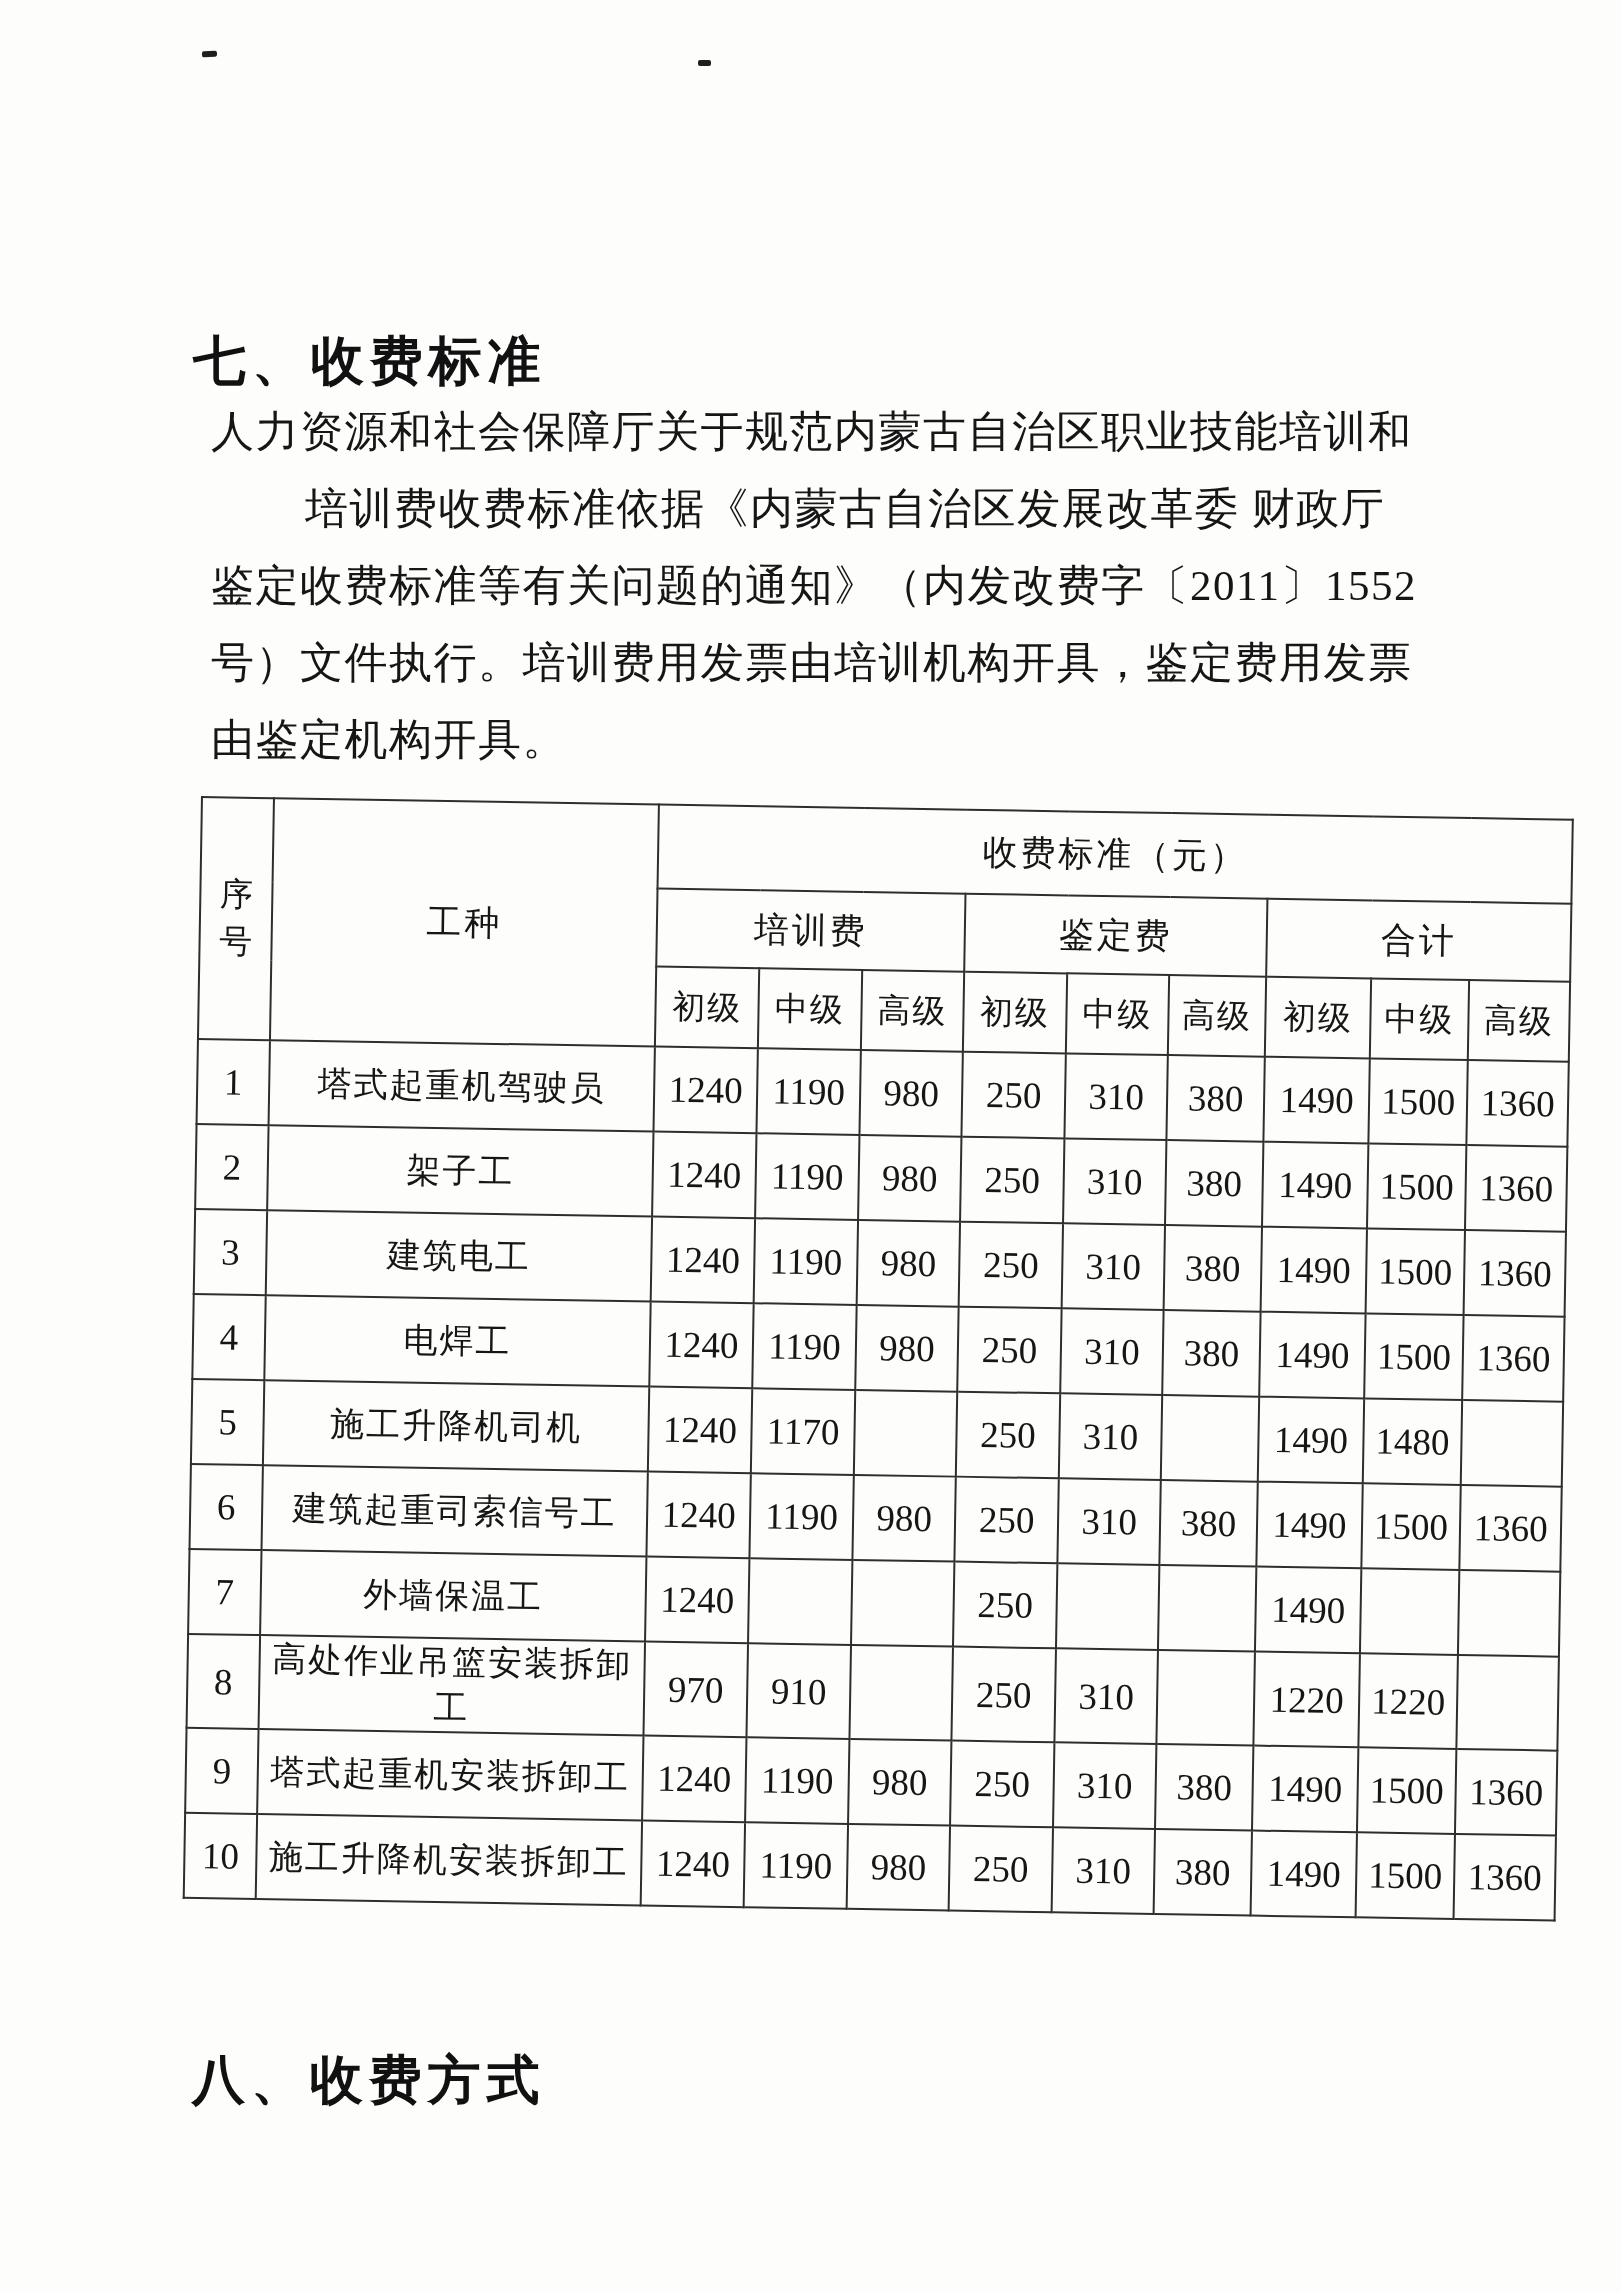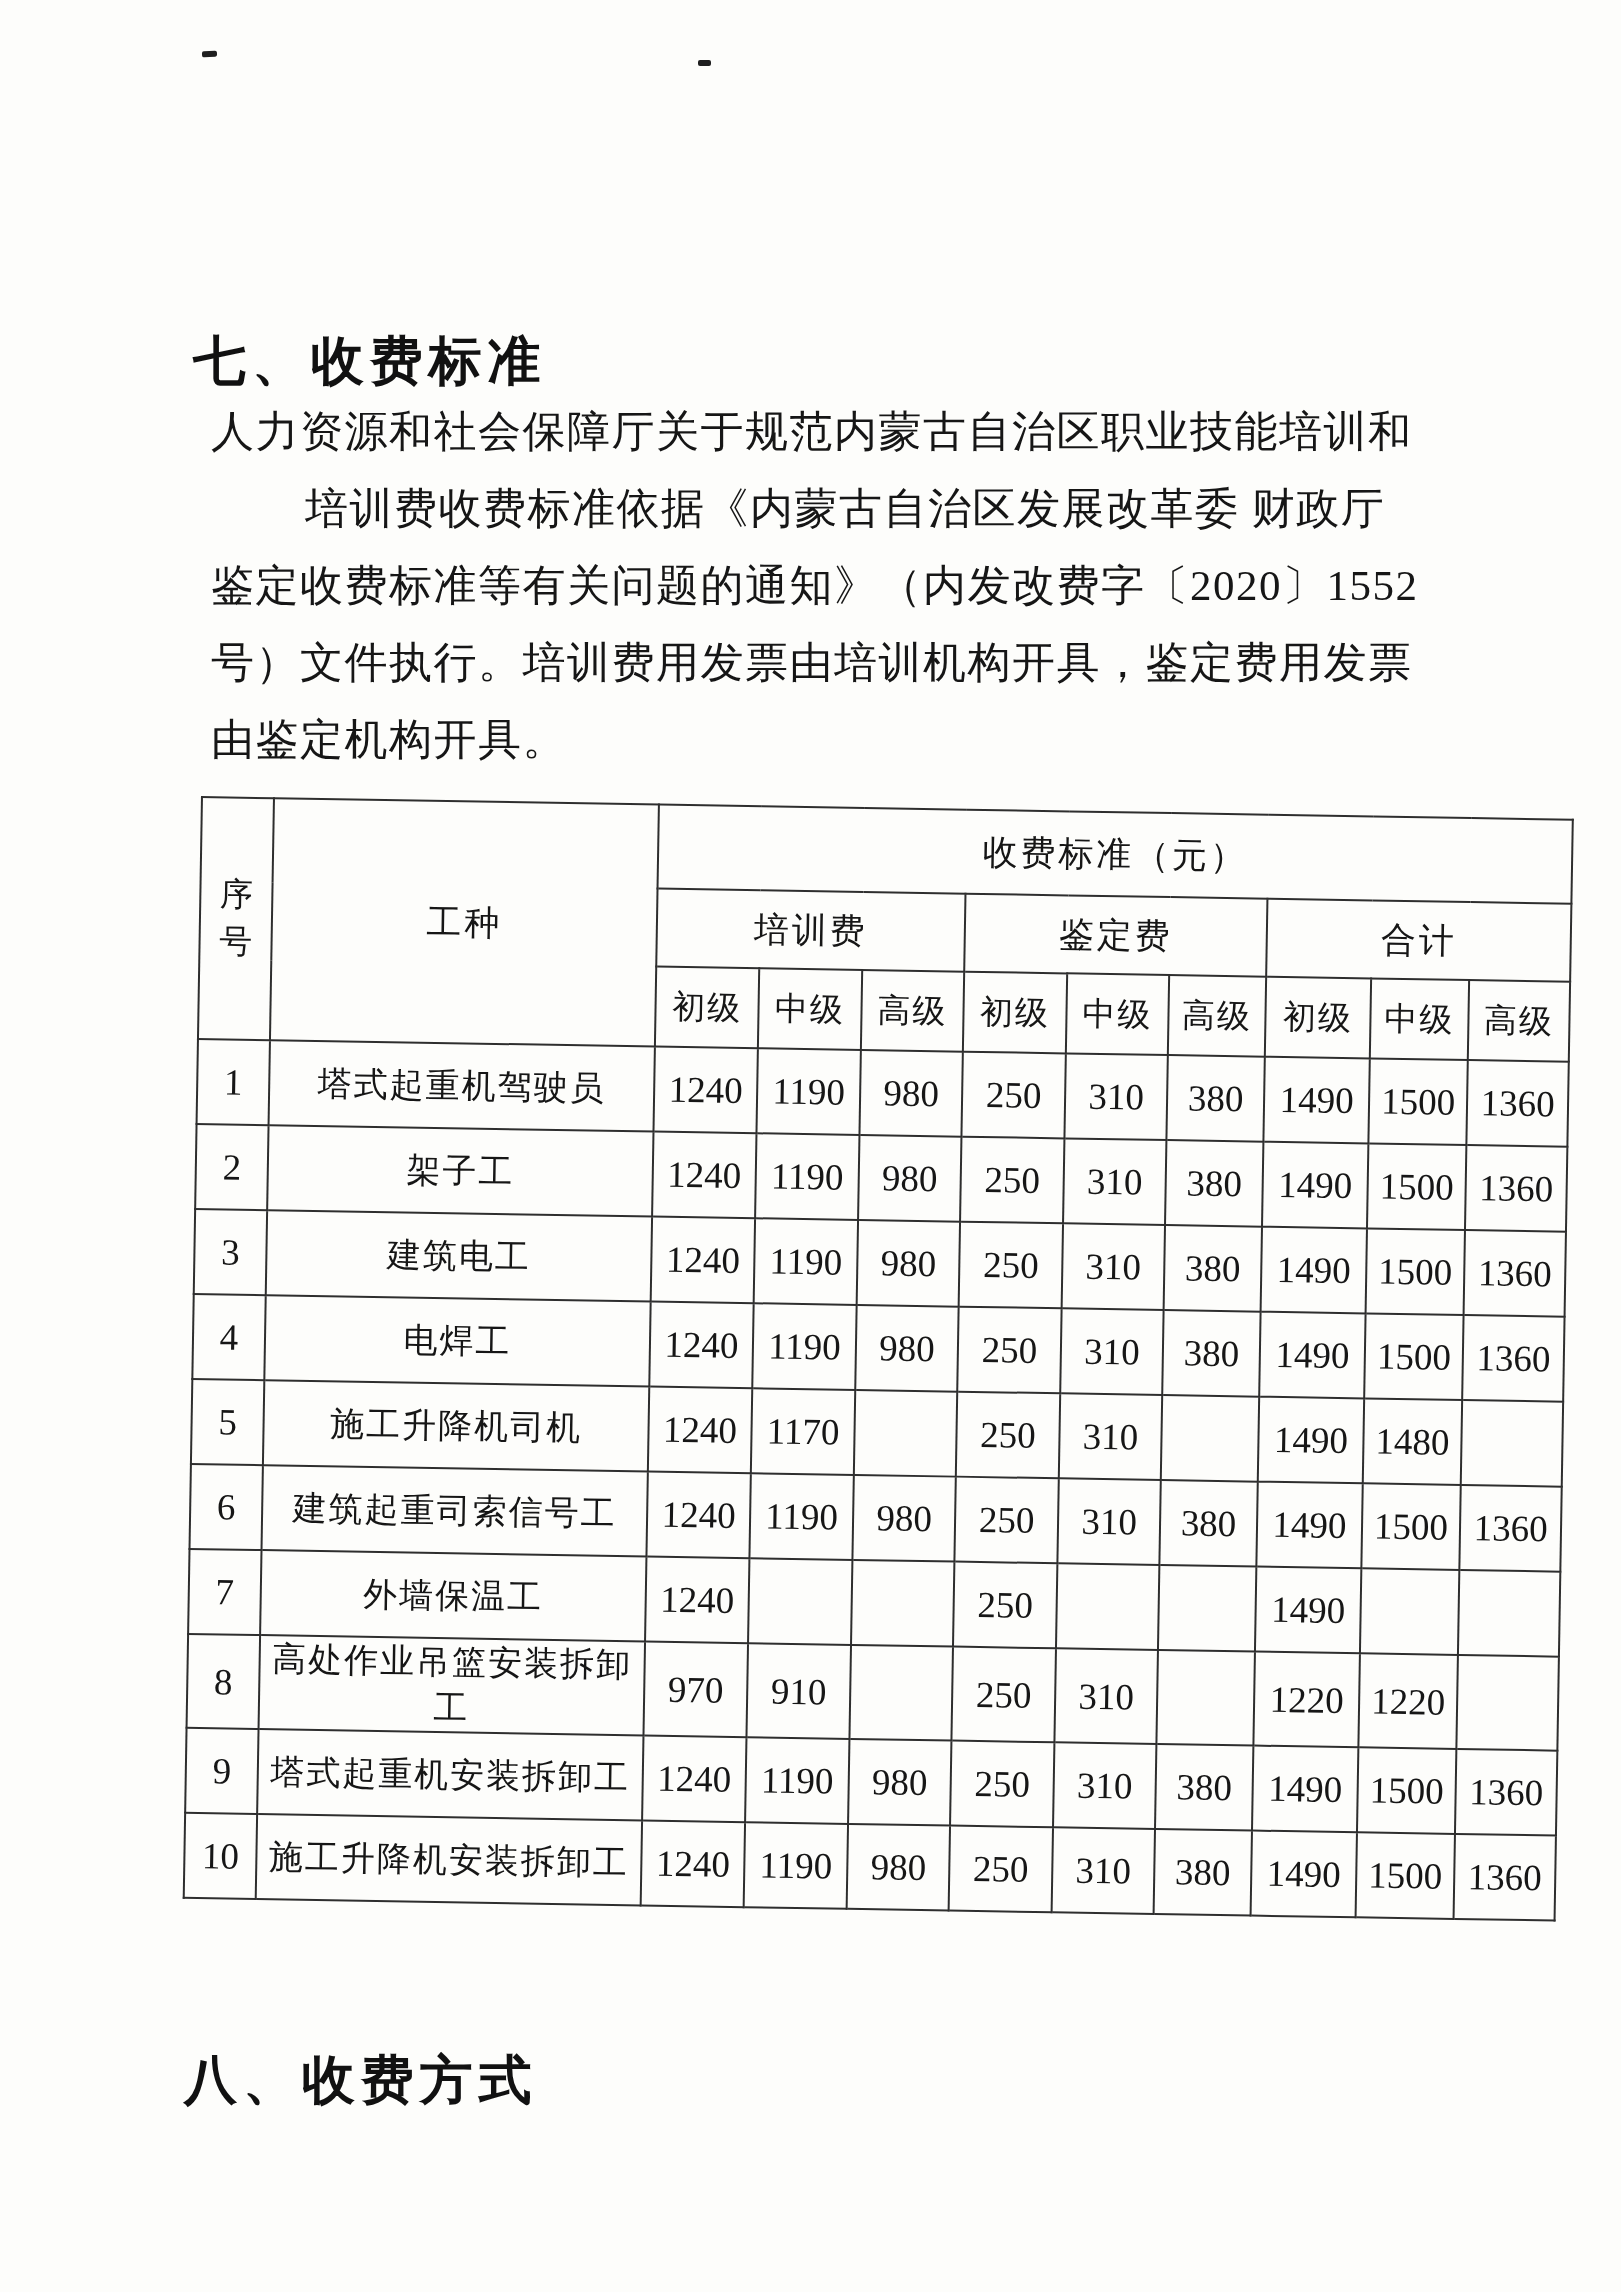--- a/index.html
+++ b/index.html
@@ -16,21 +16,21 @@
   #para-intro{left:150px;top:165px;line-height:74px;}
   #para-fees{left:211px;top:393px;line-height:77px;}
   #para-intro .line.indent{padding-left:155px;}
   #para-fees .line.indent{padding-left:94px;}
 
   .heading{
     position:absolute;font-family:"Liberation Sans","DejaVu Sans",sans-serif;
     font-weight:700;font-size:53px;letter-spacing:5.9px;white-space:nowrap;color:#111;
   }
   #heading-7{left:193px;top:326px;}
-  #heading-8{left:184px;top:2045px;}
+  #heading-8{left:192px;top:2045px;}
 
   .table-wrap{
     position:absolute;left:201px;top:796px;width:1370px;
     transform:rotate(0.95deg);transform-origin:0 0;
   }
   table{border-collapse:collapse;table-layout:fixed;width:1370px;}
   th,td{
     border:2px solid #2e2e2e;text-align:center;vertical-align:middle;
     padding:0;font-weight:normal;overflow:hidden;
   }
@@ -52,21 +52,21 @@
 <div class="scan-mark" id="mark2"></div>
 
 <div class="para" id="para-intro">
   </div>
 
 <div class="heading" id="heading-7">七、收费标准</div>
 
 <div class="para" id="para-fees">
     <div class="line">人力资源和社会保障厅关于规范内蒙古自治区职业技能培训和</div>
     <div class="line indent">培训费收费标准依据《内蒙古自治区发展改革委 财政厅</div>
-    <div class="line">鉴定收费标准等有关问题的通知》（内发改费字〔2020〕1552</div>
+    <div class="line">鉴定收费标准等有关问题的通知》（内发改费字〔2011〕1552</div>
     <div class="line">号）文件执行。培训费用发票由培训机构开具，鉴定费用发票</div>
     <div class="line">由鉴定机构开具。</div>
   </div>
 
 <div class="table-wrap">
   <table>
     <colgroup>
       <col style="width:72px">
         <col style="width:385px">
       <col style="width:103px">

